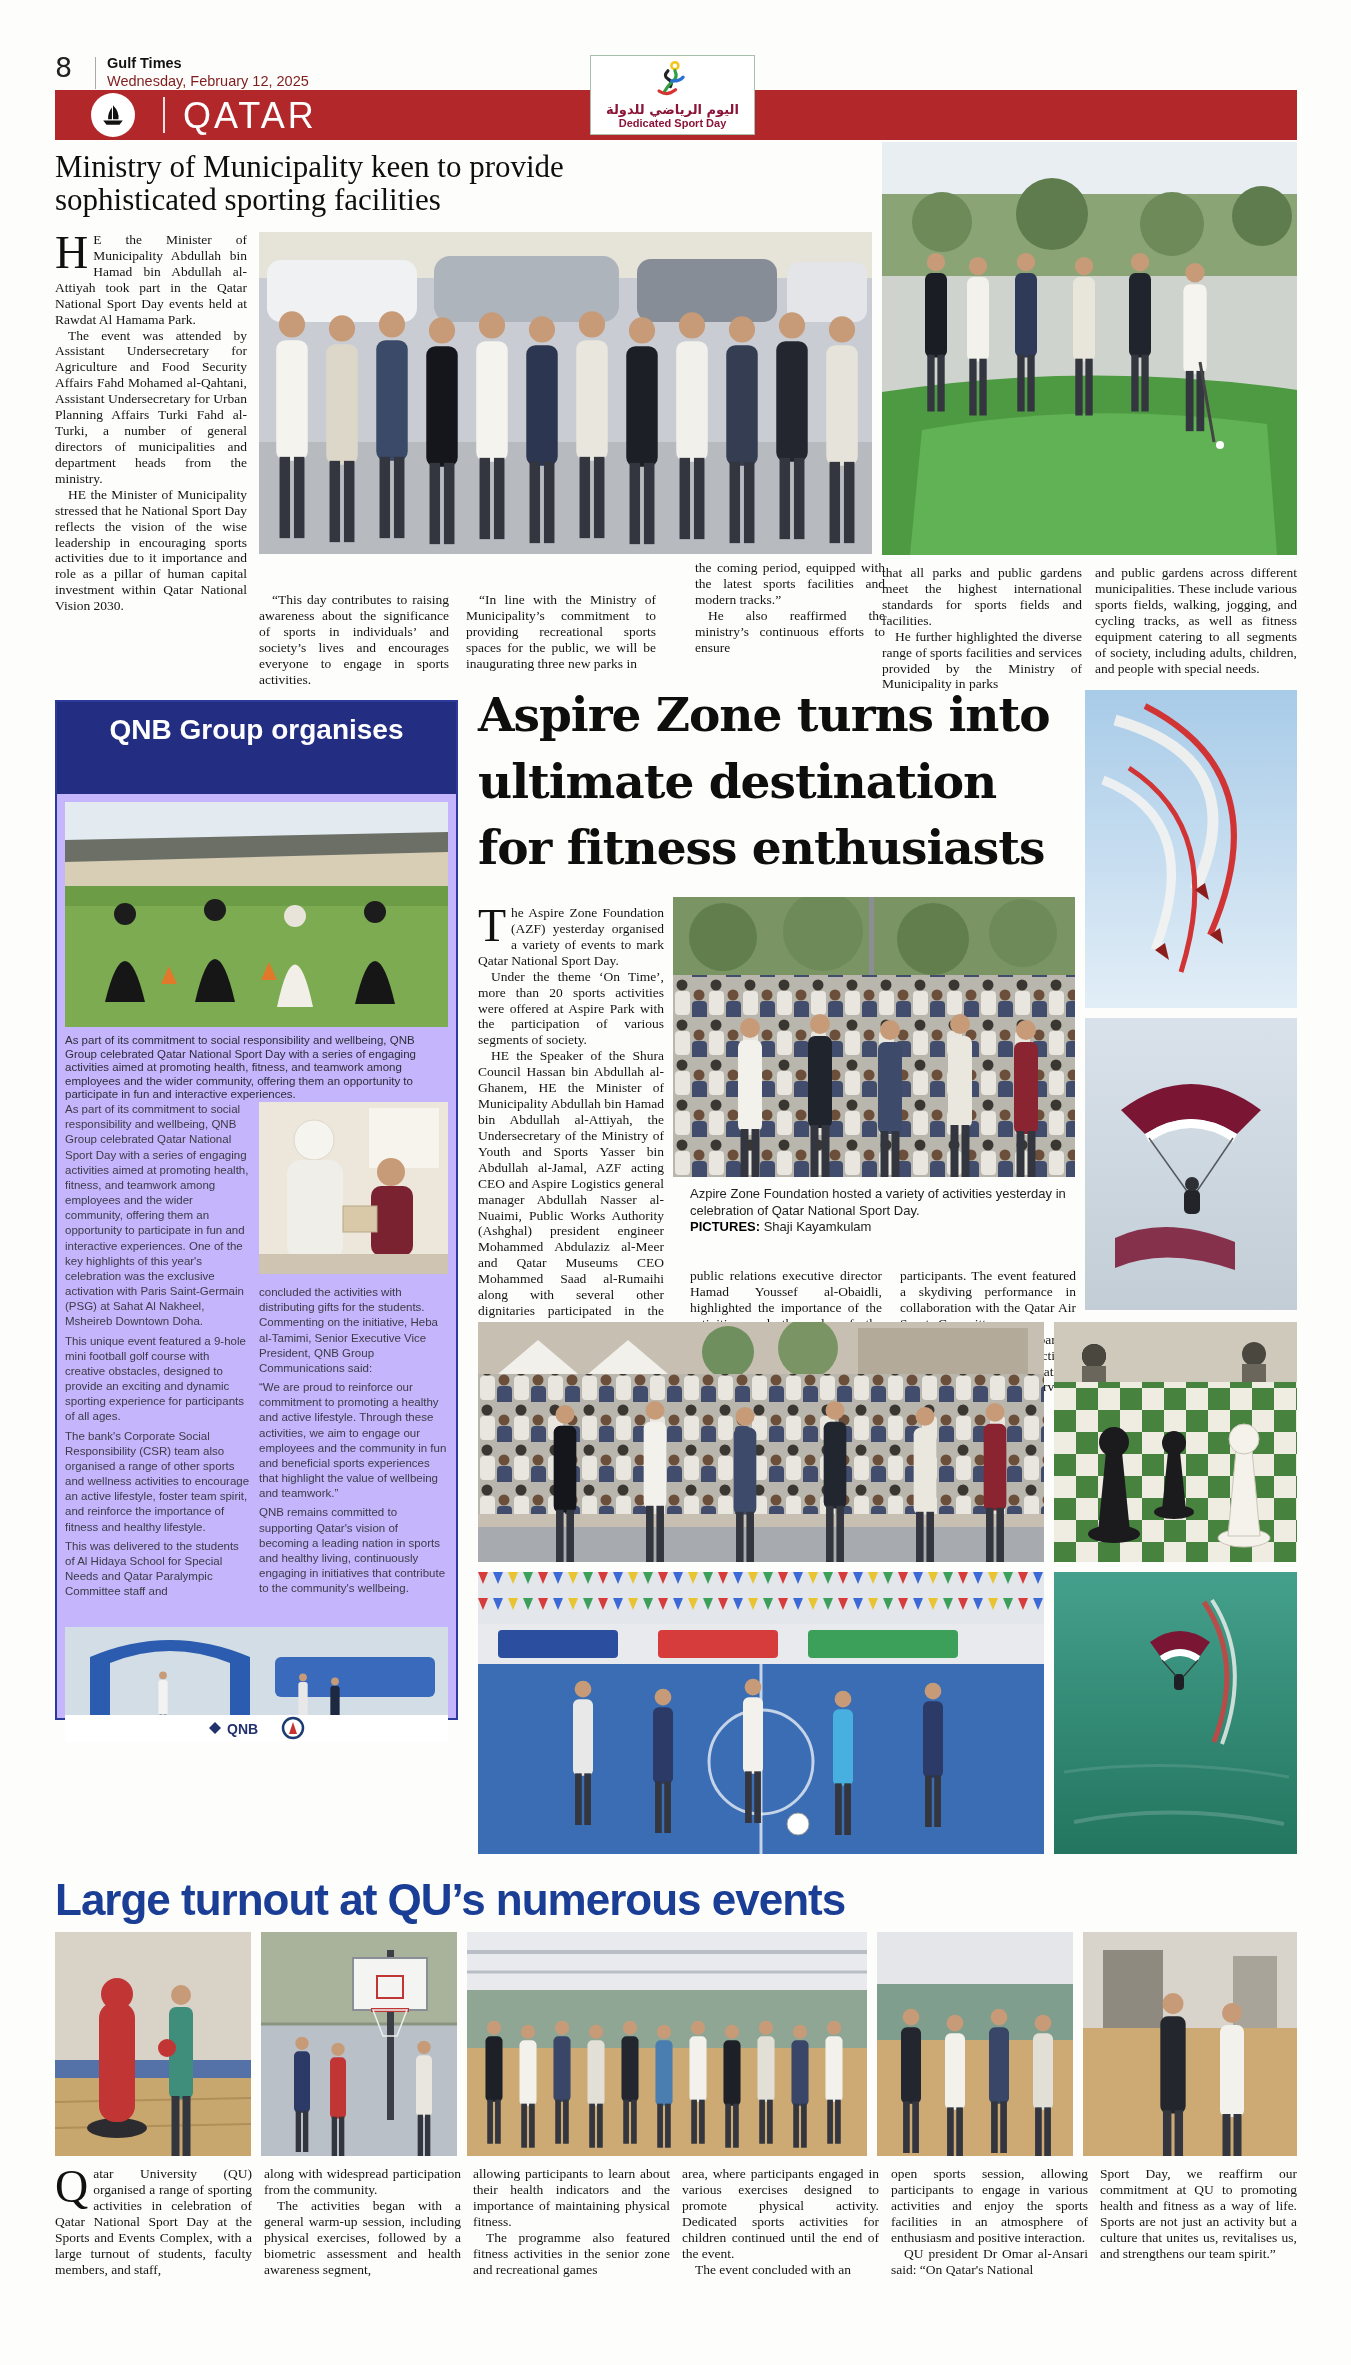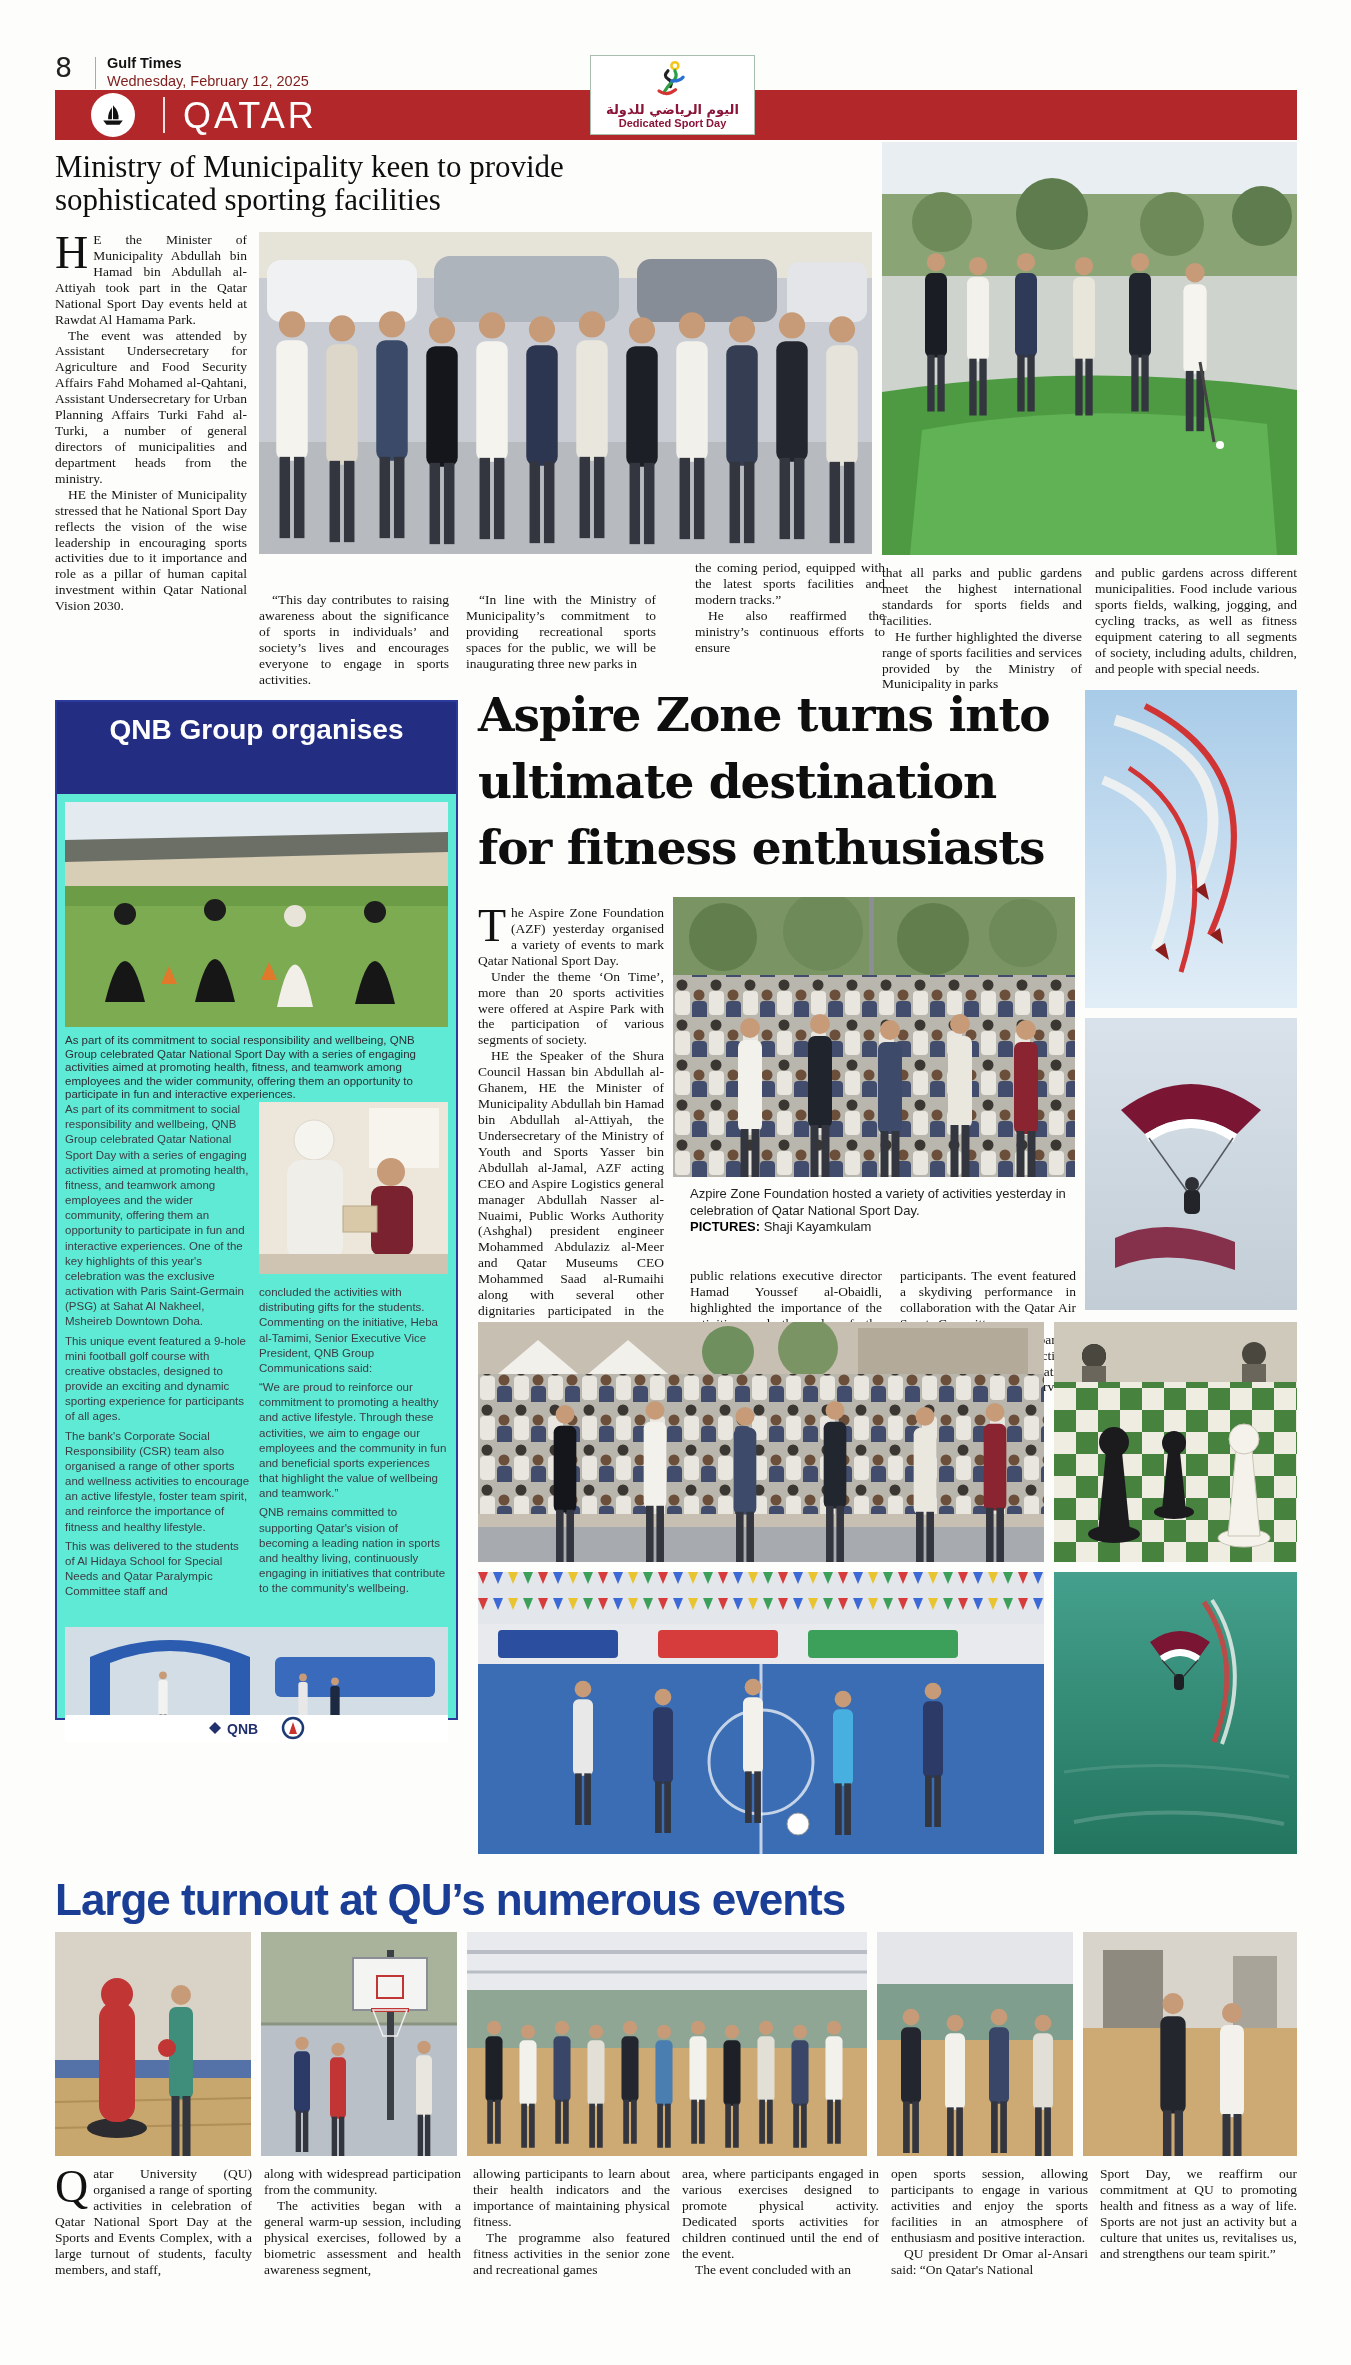--- a/index.html
+++ b/index.html
@@ -21,21 +21,21 @@
   
   .serifcol{font:400 13.5px/1.18 "Liberation Serif",serif;text-align:justify;color:#141414;}
   .serifcol p{margin:0;text-indent:13px;}
   .serifcol p.first{text-indent:0;}
   .dropcap{float:left;font:400 46px/0.78 "Liberation Serif",serif;padding:3px 5px 0 0;color:#111;}
   .headline-serif{font:400 31px/1.08 "Liberation Serif",serif;color:#0e0e0e;}
   .headline-serif-big{font:700 47px/1.42 "DejaVu Serif",serif;color:#0e0e0e;letter-spacing:-1px;}
   .photo{position:absolute;overflow:hidden;background:#ccc;}
   .photo svg{display:block;width:100%;height:100%;}
   
-  #qnb-box{border:2px solid #2b3a9b;background:#5eead4;box-sizing:border-box;}
+  #qnb-box{border:2px solid #2b3a9b;background:#c4b5fd;box-sizing:border-box;}
   #qnb-band{background:#232e83;color:#fff;text-align:center;font:700 28px/1.18 "Liberation Sans",sans-serif;padding-top:11px;box-sizing:border-box;}
   .qnb-text{font:400 11.5px/1.32 "Liberation Sans",sans-serif;color:#3c3c44;text-align:left;}
   .qnb-text p{margin:0 0 4px 0;}
   #qnb-caption{font:400 11.5px/1.18 "Liberation Sans",sans-serif;color:#2e2e36;}
   
   #aspire-caption{font:400 13px/1.28 "Liberation Sans",sans-serif;color:#222;}
   #aspire-caption .plabel{font-weight:700;color:#000;}
   
   #qu-headline{font:700 44px/1 "Liberation Sans",sans-serif;color:#1a3e96;letter-spacing:-1px;}
 </style>
@@ -168,21 +168,21 @@
   </div>
   <div class="abs serifcol" style="left:674px;top:560px;width:190px;margin-left:21px;">
     <p class="first">the coming period, equipped with the latest sports facilities and modern tracks.”</p>
     <p>He also reaffirmed the ministry’s continuous efforts to ensure</p>
   </div>
   <div class="abs serifcol" style="left:882px;top:565px;width:200px;">
     <p class="first">that all parks and public gardens meet the highest international standards for sports fields and facilities.</p>
     <p>He further highlighted the diverse range of sports facilities and services provided by the Ministry of Municipality in parks</p>
   </div>
   <div class="abs serifcol" style="left:1095px;top:565px;width:202px;">
-    <p class="first">and public gardens across different municipalities. Food include various sports fields, walking, jogging, and cycling tracks, as well as fitness equipment catering to all segments of society, including adults, children, and people with special needs.</p>
+    <p class="first">and public gardens across different municipalities. These include various sports fields, walking, jogging, and cycling tracks, as well as fitness equipment catering to all segments of society, including adults, children, and people with special needs.</p>
   </div>
 
   <div class="abs" id="qnb-box" style="left:55px;top:700px;width:403px;height:1020px;">
     <div class="abs" id="qnb-band" style="left:0;top:0;width:399px;height:92px;">
       <div>QNB Group organises</div>
     </div>
 
     <div class="photo" style="left:8px;top:100px;width:383px;height:225px;">
       <svg viewBox="0 0 383 225" preserveAspectRatio="none">
         <rect width="383" height="225" fill="#7cab52"></rect>

